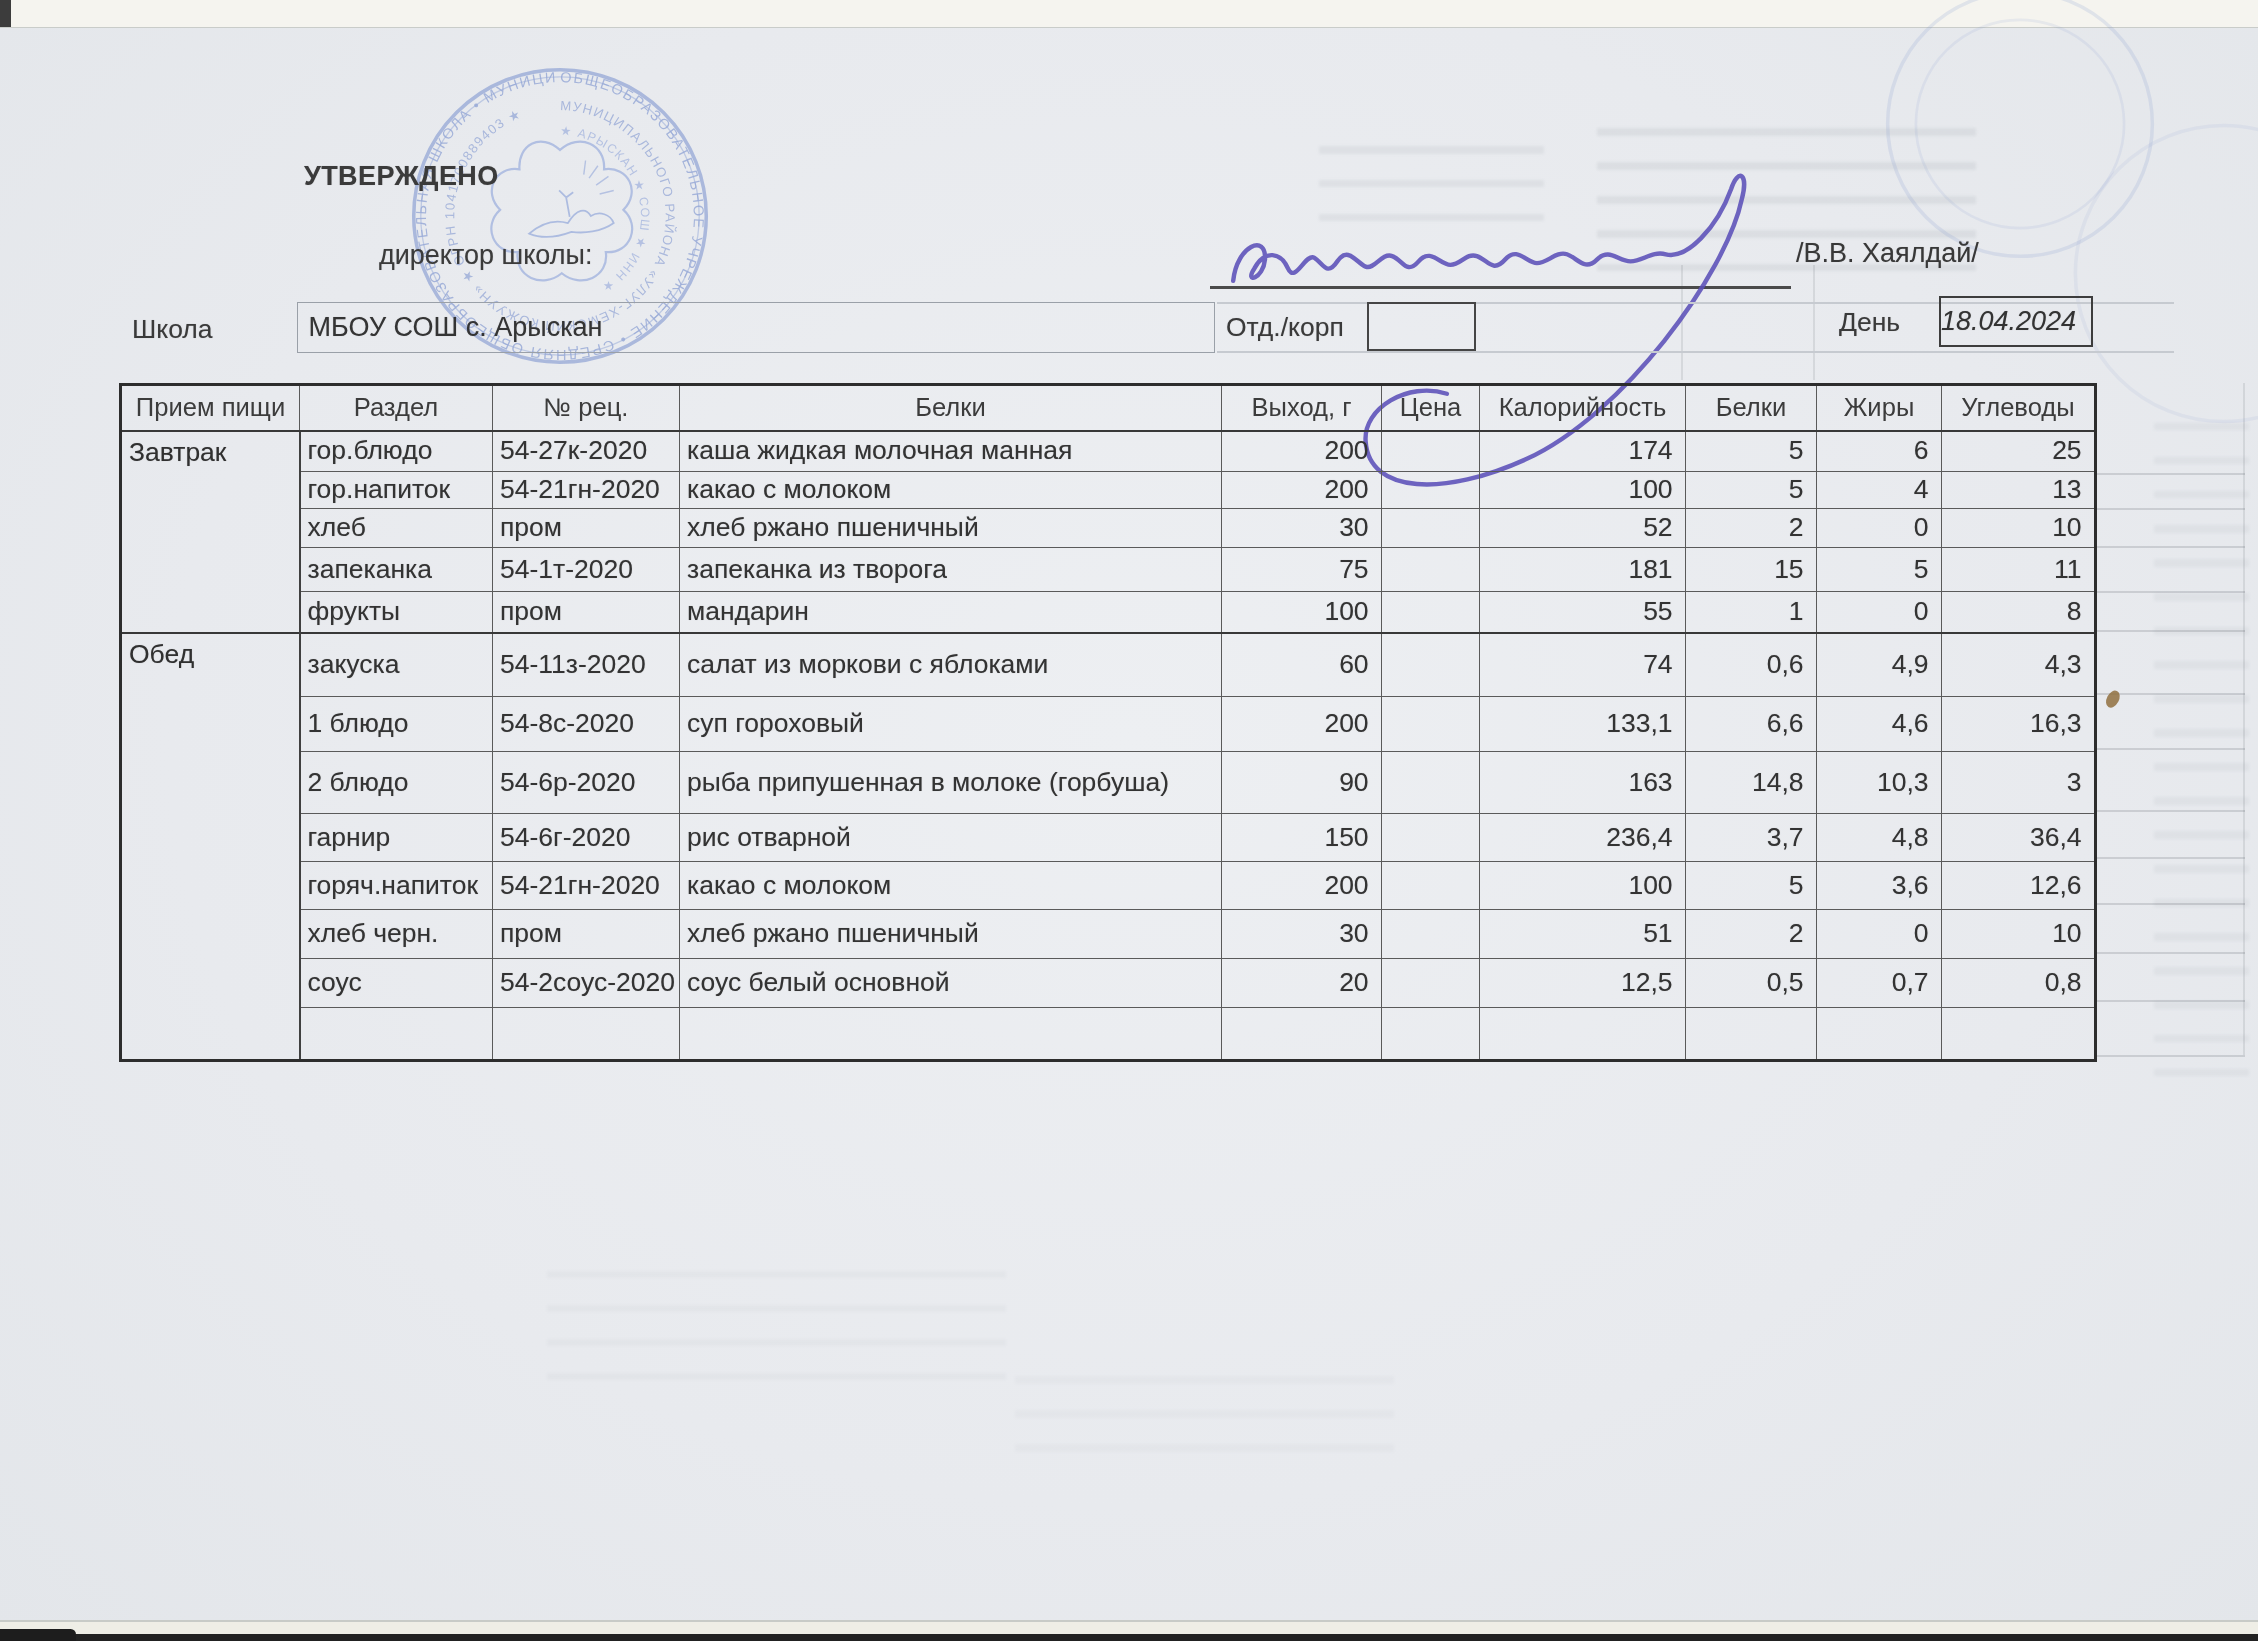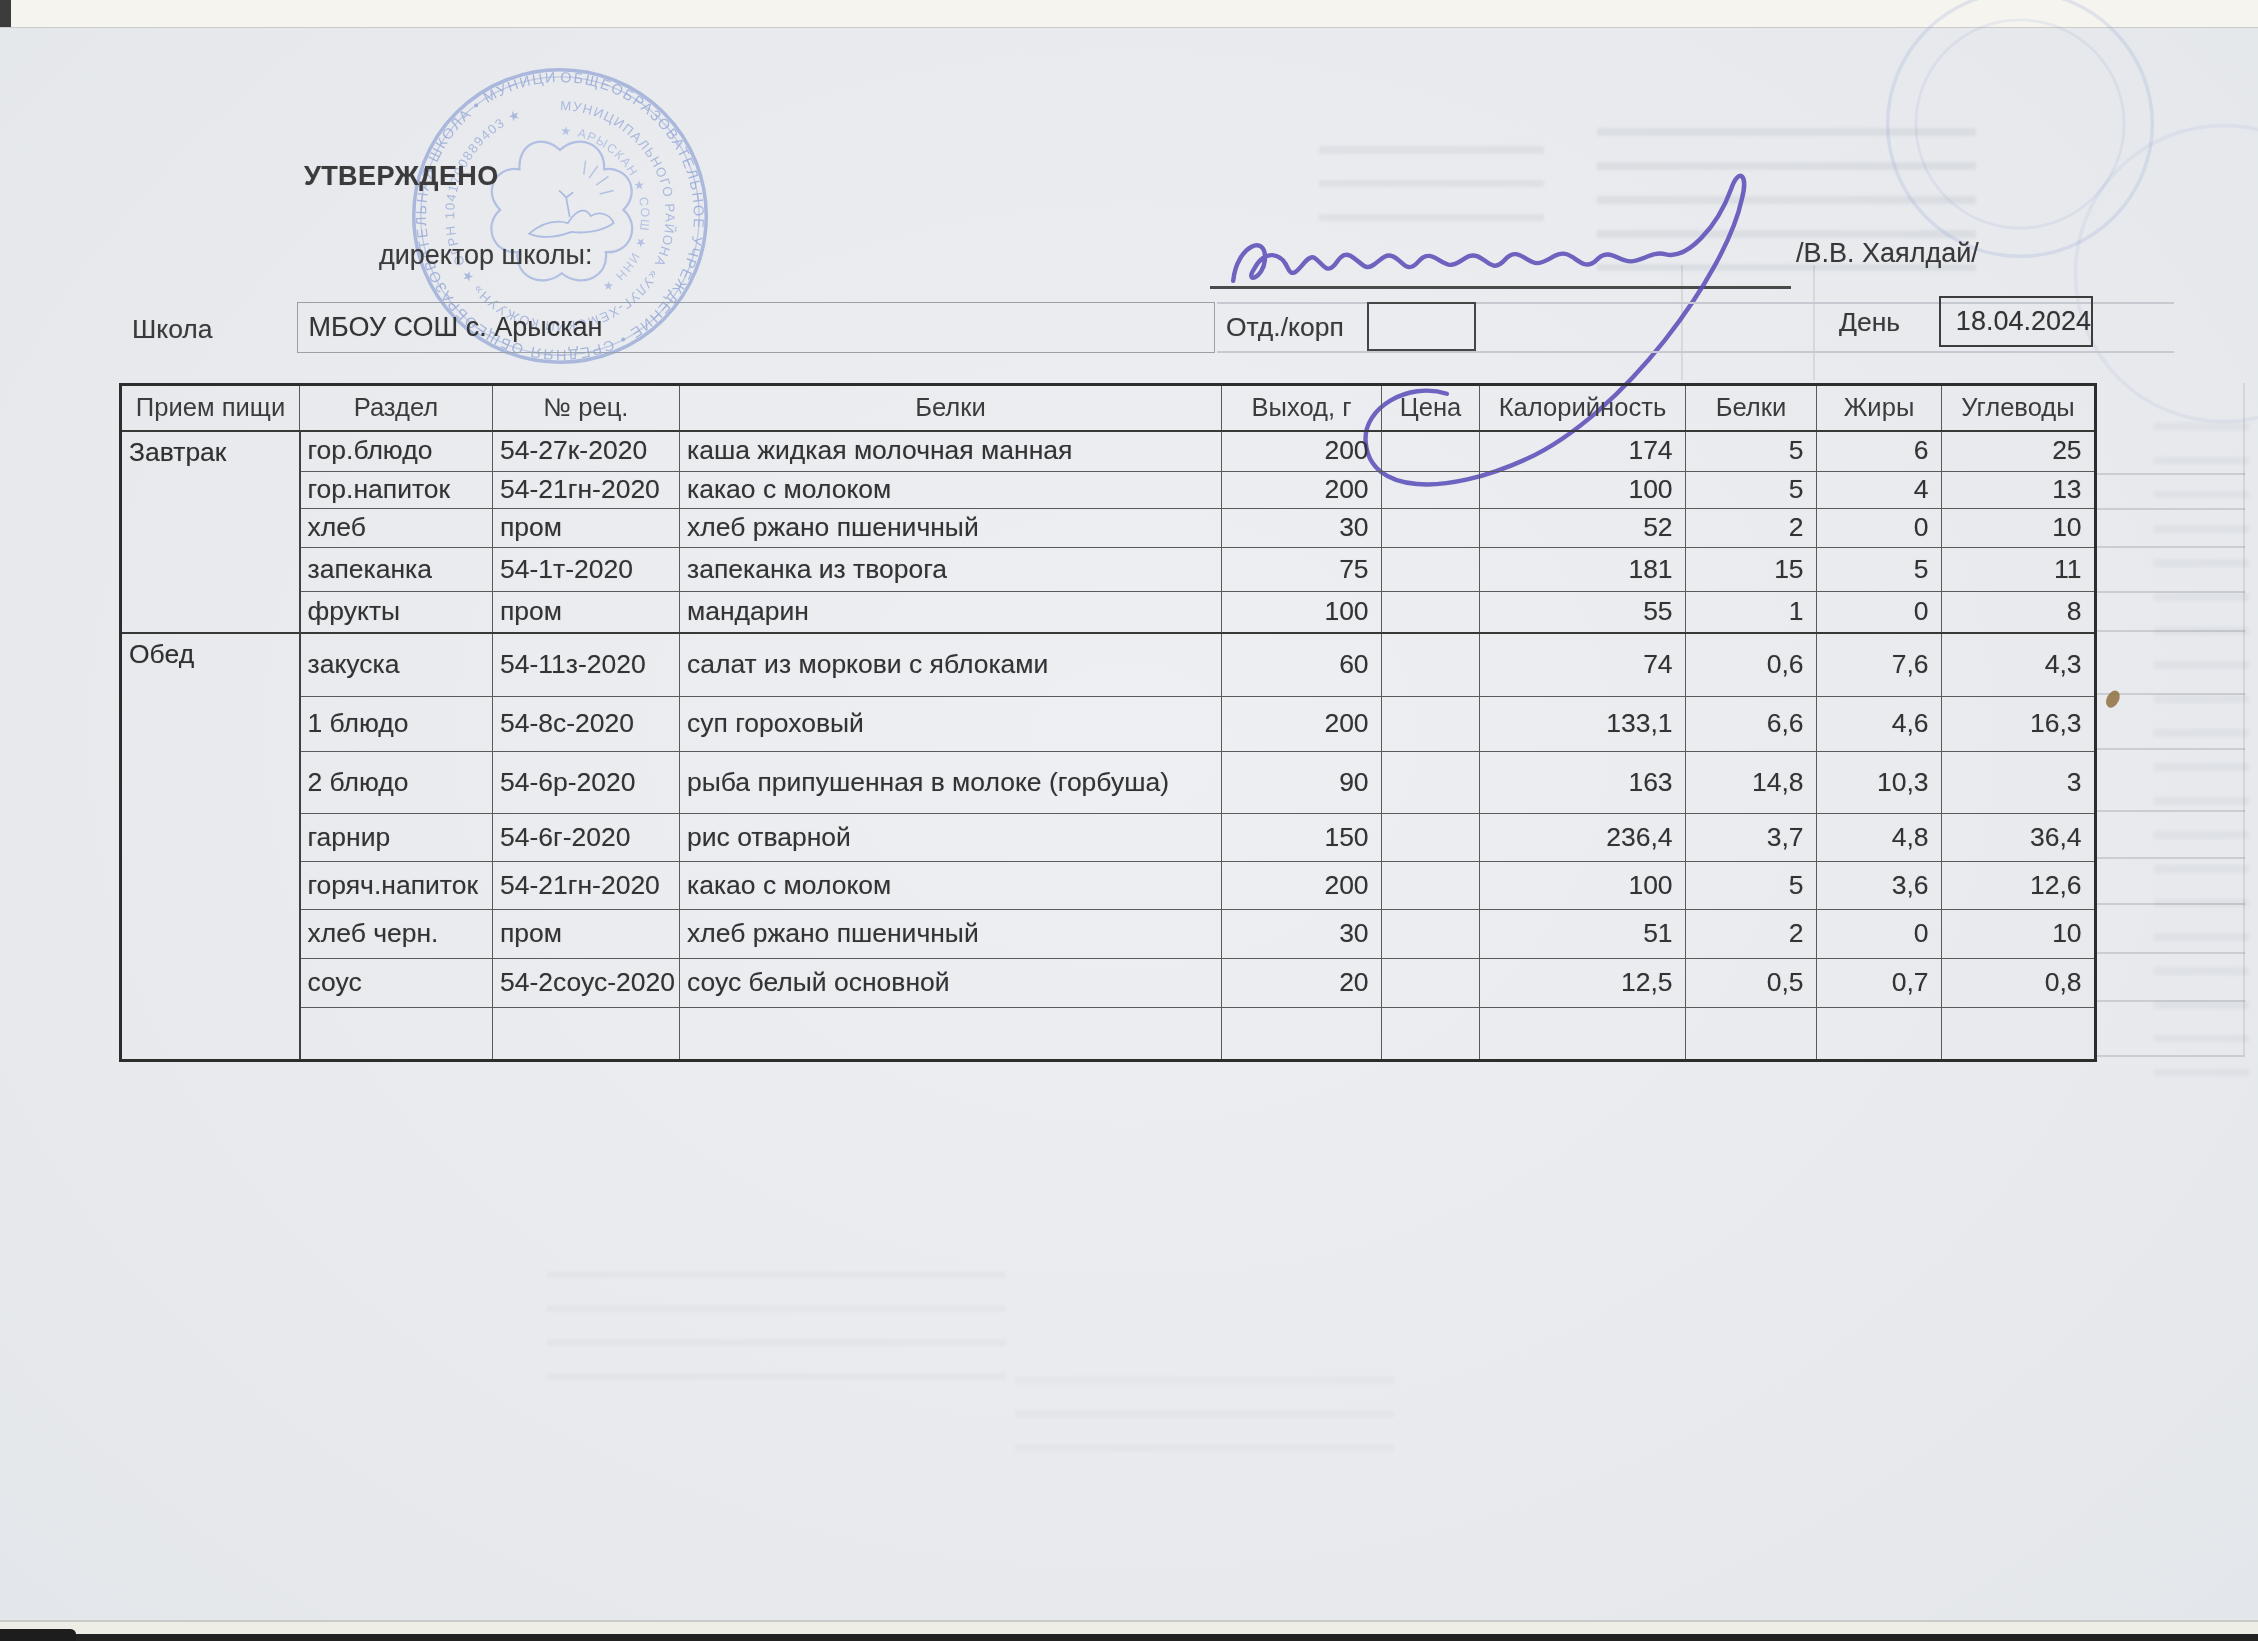--- a/index.html
+++ b/index.html
@@ -24,21 +24,21 @@
   .t-name{left:1796px;top:238px;font-size:27px;color:#383838;}
   .sig-line{left:1210px;top:286px;width:581px;height:2.6px;background:#4a4a4a;}
   .t-school-label{left:132px;top:314px;font-size:26.5px;}
   .school-box{left:297px;top:302px;width:918px;height:51px;border:1.8px solid #9aa0a8;box-sizing:border-box;
     display:flex;align-items:center;padding-left:10.6px;font-size:27px;color:#343434;}
   .guide-line{height:1.8px;background:#c6cad0;}
   .t-dept{left:1226px;top:312px;font-size:26.5px;}
   .dept-box{left:1367px;top:302px;width:109px;height:49px;border:2.6px solid #454545;box-sizing:border-box;background:transparent;}
   .t-day{left:1839px;top:307px;font-size:26.5px;}
   .day-box{left:1939px;top:296px;width:154px;height:51px;border:2.6px solid #3d3d3d;box-sizing:border-box;
-    display:flex;align-items:center;justify-content:flex-end;font-size:27px;color:#333;}
+    display:flex;align-items:center;justify-content:flex-start;font-size:27px;color:#333;font-style:italic;}
 
   
   table.menu{position:absolute;left:119px;top:383px;width:1976px;border-collapse:collapse;table-layout:fixed;
     border:3.5px solid #2d2d2d;}
   table.menu th, table.menu td{border:1.8px solid #5a5a5a;box-sizing:border-box;overflow:hidden;
     font-size:26.5px;color:#333;line-height:1.05;padding:1.8px 7px;white-space:nowrap;}
   table.menu thead th{height:46px;font-weight:400;text-align:center;border-bottom:2.6px solid #383838;font-size:25.6px;color:#3c3c3c;margin-top:12px;}
   table.menu td.meal{vertical-align:top;padding-top:7px;font-size:26.5px;color:#303030;border-right:2.6px solid #404040;}
   table.menu td.num{text-align:right;padding-right:12.4px;}
   table.menu tr.section-start td{border-top:2.6px solid #383838;}
@@ -240,21 +240,21 @@
       </tr>
       <tr class="section-start" style="height: 64px;">
         <td class="meal soft" rowspan="8">Обед</td>
         <td class="soft">закуска</td>
         <td class="soft">54-11з-2020</td>
         <td class="soft">салат из моркови с яблоками</td>
         <td class="num soft">60</td>
         <td class="num soft"></td>
         <td class="num soft">74</td>
         <td class="num soft">0,6</td>
-        <td class="num soft">7,6</td>
+        <td class="num soft">4,9</td>
         <td class="num soft">4,3</td>
       </tr>
       <tr style="height: 55px; padding-left: 19px;">
         <td class="soft">1 блюдо</td>
         <td class="soft">54-8с-2020</td>
         <td class="soft">суп гороховый</td>
         <td class="num soft">200</td>
         <td class="num soft"></td>
         <td class="num soft">133,1</td>
         <td class="num soft">6,6</td>

